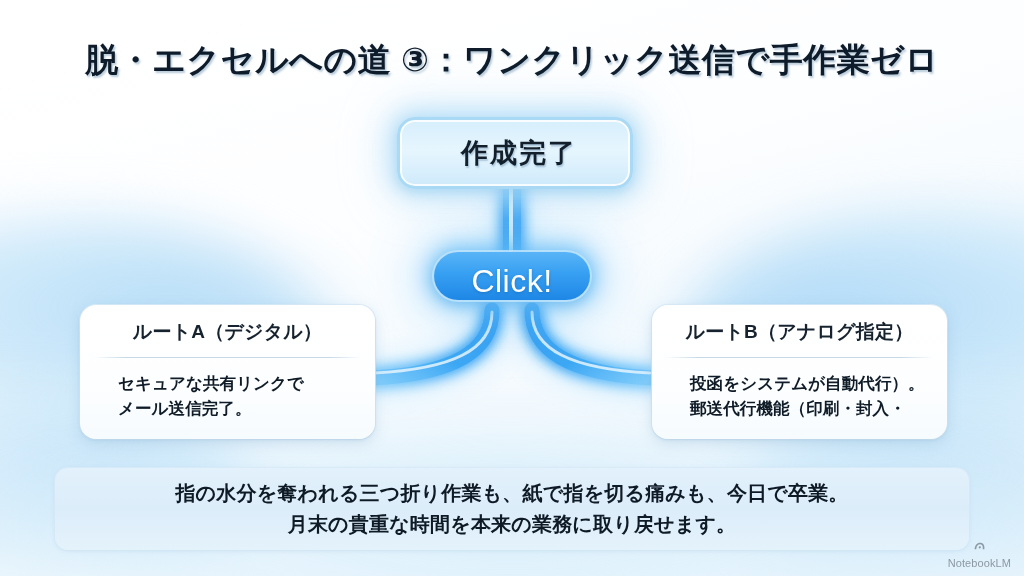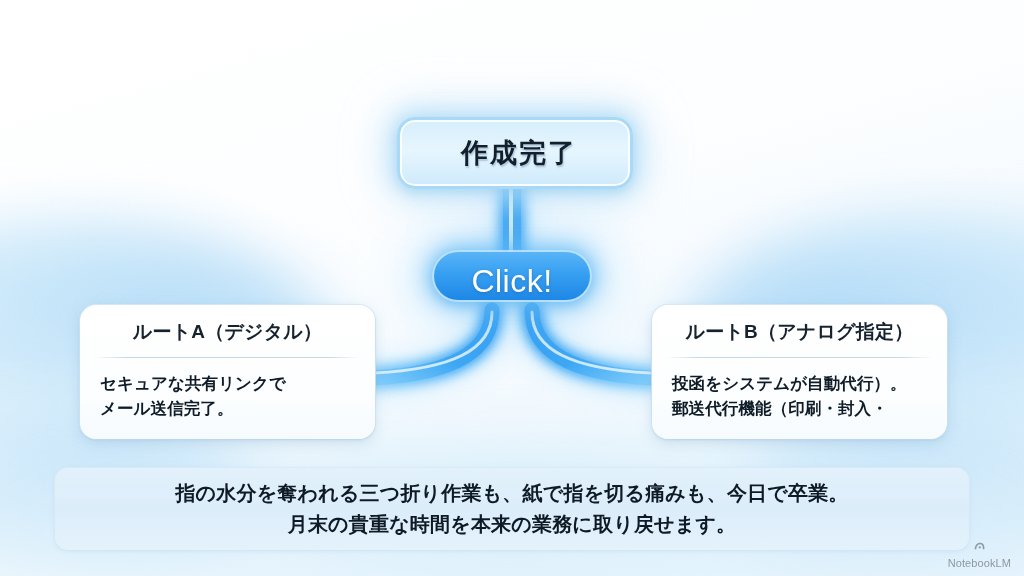--- a/index.html
+++ b/index.html
@@ -147,21 +147,21 @@
     color: #16222e;
     padding: 0 10px 12px 10px;
     letter-spacing: .2px;
   }
   .card-divider {
     height: 1px;
     margin: 0 14px;
     background: linear-gradient(90deg, rgba(200,218,230,0) 0%, rgba(196,214,228,.95) 12%, rgba(196,214,228,.95) 88%, rgba(200,218,230,0) 100%);
   }
   .card-body {
-    padding: 13px 18px 0 20px;
+    padding: 13px 18px 0 38px;
     font-size: 16.5px;
     font-weight: 700;
     line-height: 1.52;
     color: #0f1c27;
     letter-spacing: .1px;
   }
 
   
   #banner {
     position: absolute;
@@ -202,20 +202,21 @@
 <body>
 
 <div id="stage">
 
   <div class="blob blob-l1"></div>
   <div class="blob blob-l2"></div>
   <div class="blob blob-r1"></div>
   <div class="blob blob-r2"></div>
   <div class="blob blob-bottom"></div>
 
+  <div id="title">脱・エクセルへの道 ③：ワンクリック送信で手作業ゼロ</div>
 
   <svg id="wires" viewBox="0 0 1024 576" xmlns="http://www.w3.org/2000/svg">
     <defs>
       <linearGradient id="wireGradV" x1="0" y1="0" x2="0" y2="1">
         <stop offset="0%" stop-color="#8ed2fb"></stop>
         <stop offset="45%" stop-color="#3ea4f3"></stop>
         <stop offset="100%" stop-color="#2f9bf0"></stop>
       </linearGradient>
       <linearGradient id="wireGradL" x1="1" y1="0" x2="0" y2="1">
         <stop offset="0%" stop-color="#2f9bf0"></stop>

